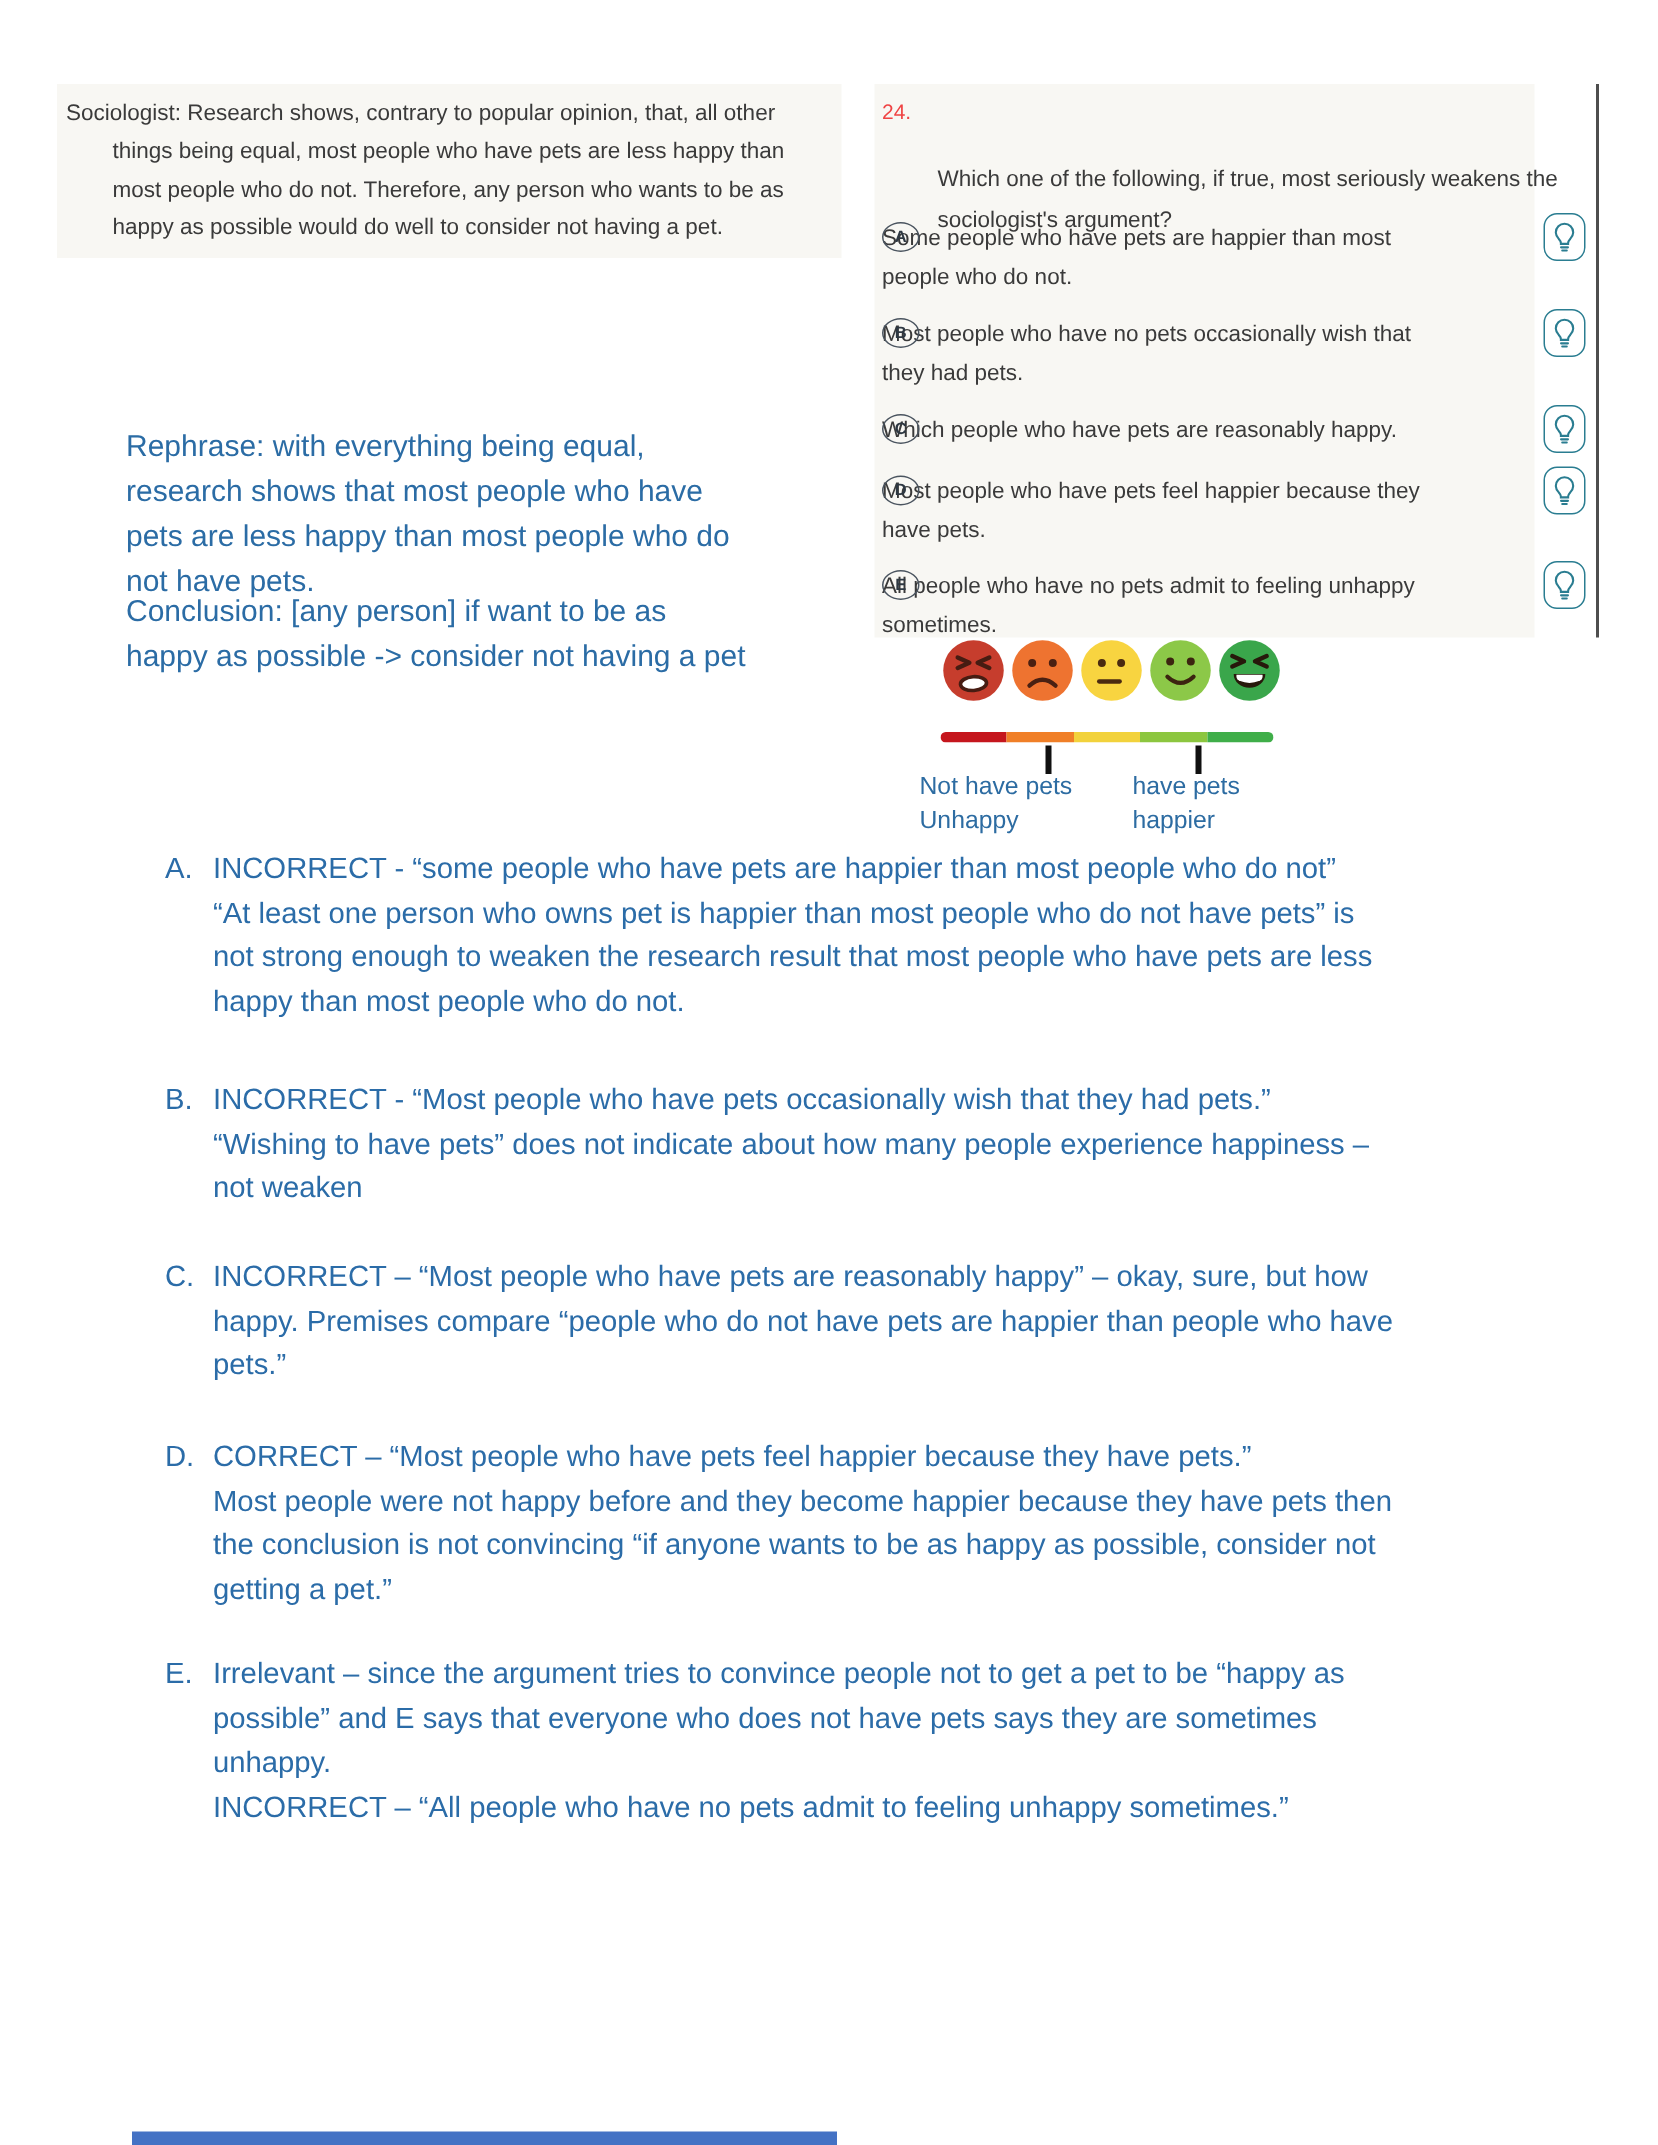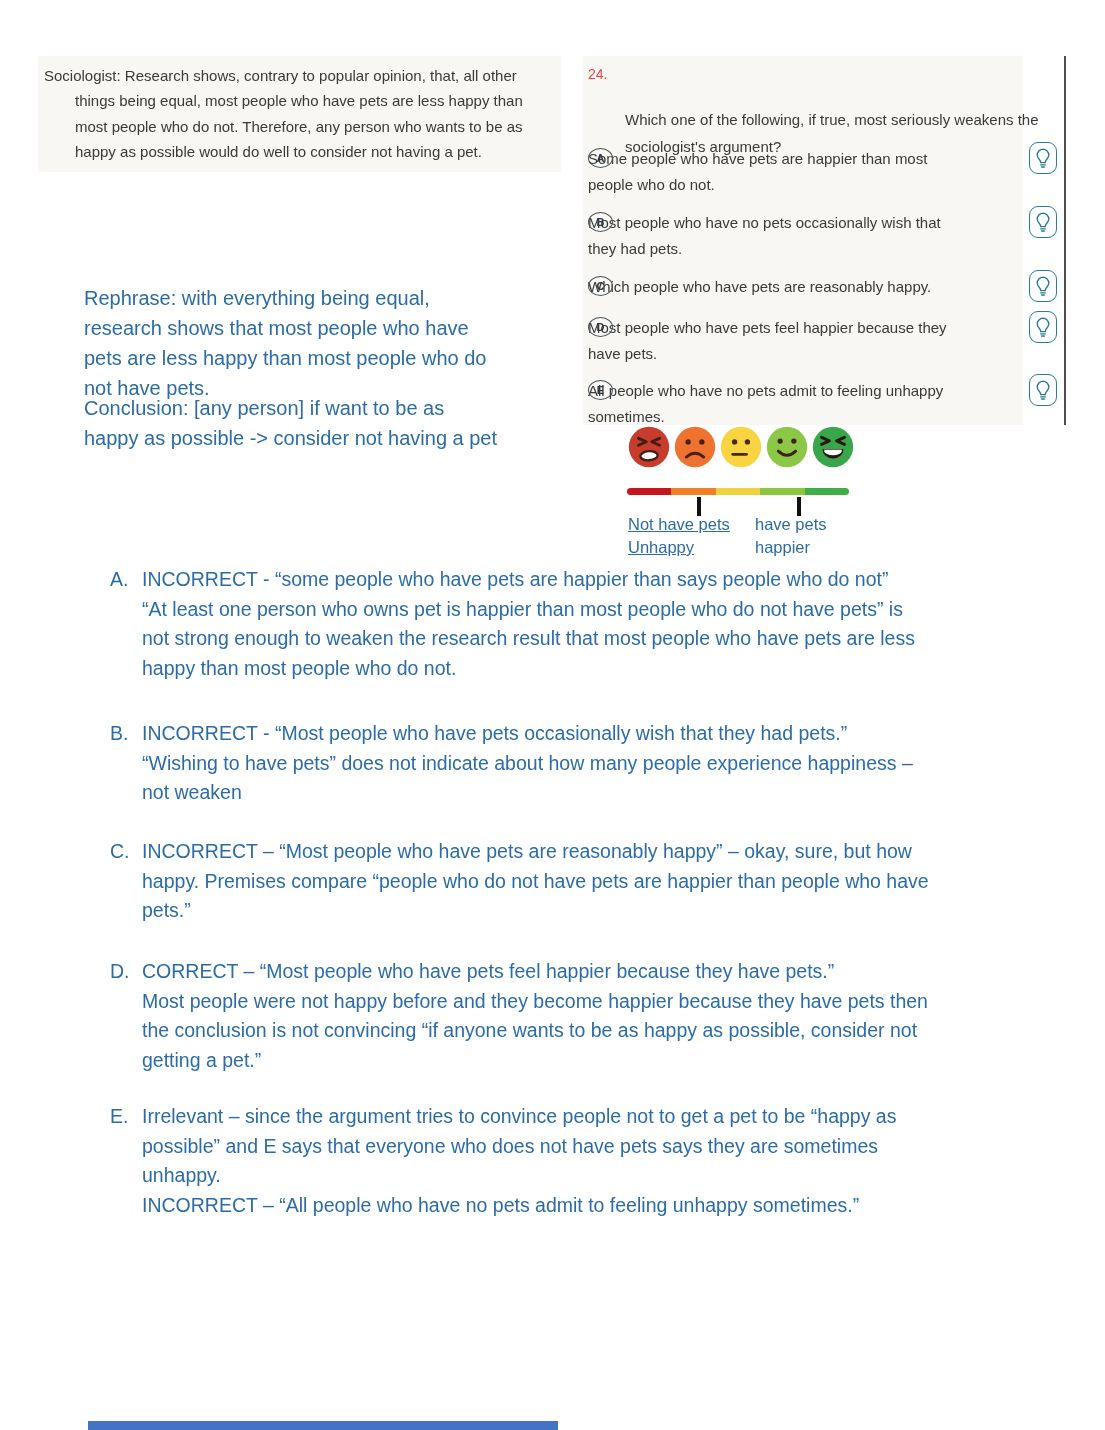--- a/index.html
+++ b/index.html
@@ -52,21 +52,21 @@
     display:flex;border-radius:4px;overflow:hidden;
   }
   #scale-bar div{flex:1;}
   .scale-tick{position:absolute;top:497px;width:4px;height:19px;background:#101010;}
   #tick-left{left:697px;}
   #tick-right{left:797px;}
   .scale-label{
     position:absolute;top:513px;font-size:16.5px;line-height:23px;
     color:#2d6ca2;white-space:pre-line;
   }
-  #scale-label-left{left:628px;text-decoration:underline;}
+  #scale-label-left{left:613px;}
   #scale-label-right{left:755px;}
 
   .expl{position:absolute;left:110px;width:905px;color:#2b6ca8;font-size:19.5px;line-height:29.5px;}
   .expl-label{position:absolute;left:0;top:0;}
   .expl-body{margin-left:32px;}
   .expl-body div{white-space:pre-line;}
   #expl-a{top:565px;} #expl-b{top:719px;} #expl-c{top:837px;} #expl-d{top:957px;} #expl-e{top:1102px;}
 
   #page-bottom-bar{position:absolute;left:88px;top:1421px;width:470px;height:9px;background:#4472c4;}
 </style>
@@ -198,21 +198,21 @@
 <div class="scale-tick" id="tick-left"></div>
 <div class="scale-tick" id="tick-right"></div>
 <div class="scale-label" id="scale-label-left">Not have pets
 Unhappy</div>
 <div class="scale-label" id="scale-label-right">have pets
 happier</div>
 
 <div class="expl" id="expl-a">
   <span class="expl-label">A.</span>
   <div class="expl-body">
-    <div>INCORRECT - “some people who have pets are happier than says people who do not”</div>
+    <div>INCORRECT - “some people who have pets are happier than most people who do not”</div>
     <div>“At least one person who owns pet is happier than most people who do not have pets” is
 not strong enough to weaken the research result that most people who have pets are less
 happy than most people who do not.</div>
   </div>
 </div>
 <div class="expl" id="expl-b">
   <span class="expl-label">B.</span>
   <div class="expl-body">
     <div>INCORRECT - “Most people who have pets occasionally wish that they had pets.”</div>
     <div>“Wishing to have pets” does not indicate about how many people experience happiness –

